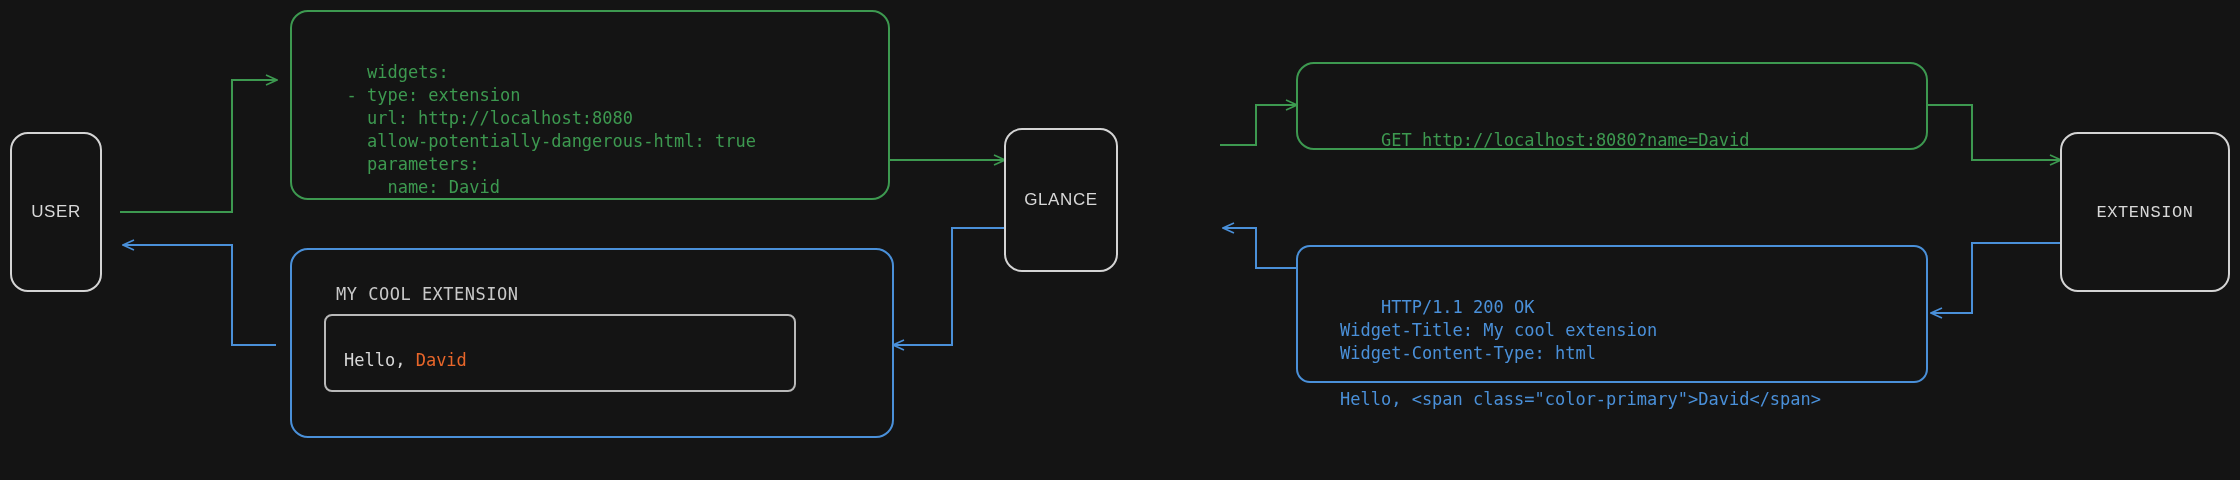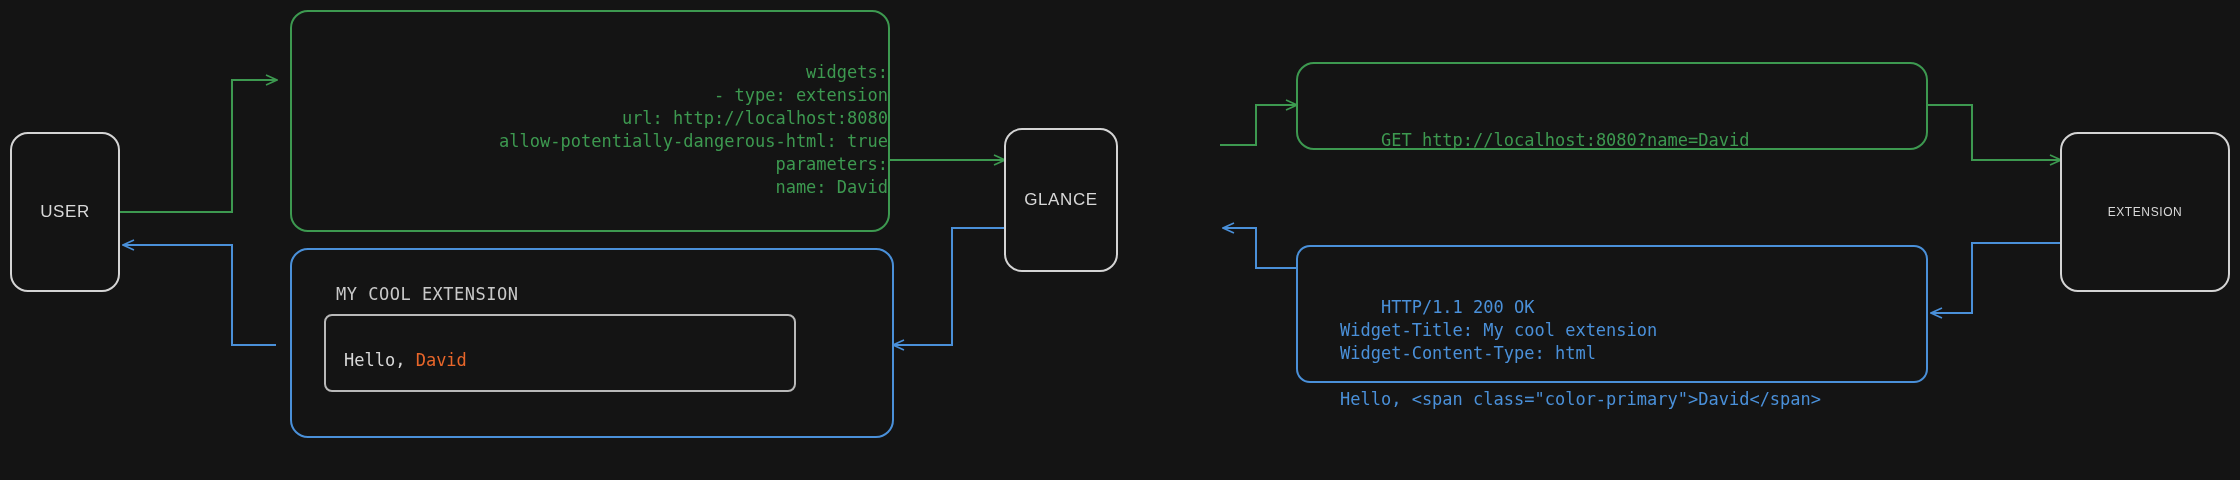--- a/index.html
+++ b/index.html
@@ -7,21 +7,21 @@
        font-family:"Liberation Sans",sans-serif;}
   #stage{position:relative;width:2240px;height:480px;background:#141414;}
 
   svg.wires{position:absolute;left:0;top:0;width:2240px;height:480px;
             pointer-events:none;}
 
   .node{position:absolute;box-sizing:border-box;border:2px solid #d4d4d4;
         border-radius:18px;background:#141414;display:flex;
         align-items:center;justify-content:center;color:#d8d8d8;}
   .node .lbl{font-size:17px;letter-spacing:.6px;}
-  .node.mono .lbl{font-family:Liberation Sans, sans-serif;font-size:12px;}
+  .node.mono .lbl{font-family:Liberation Mono, monospace;font-size:17px;}
 
   .codebox{position:absolute;box-sizing:border-box;border:2px solid;
            border-radius:18px;background:#141414;
            font-family:"DejaVu Sans Mono",monospace;
            font-size:17px;line-height:23px;white-space:pre;}
   .codebox.green{border-color:#3d9950;color:#3d9950;}
   .codebox.blue{border-color:#4a90d9;color:#4a90d9;border-radius:14px;}
 
   .widgetbox{position:absolute;box-sizing:border-box;border:2px solid #4a90d9;
              border-radius:18px;background:#141414;}
@@ -60,34 +60,34 @@
 
     <path d="M2060,243 L1972,243 L1972,313 L1932,313" fill="none" stroke="#4a90d9" stroke-width="2" marker-end="url(#ab)"></path>
 
     <path d="M1296,268 L1256,268 L1256,228 L1224,228" fill="none" stroke="#4a90d9" stroke-width="2" marker-end="url(#ab)"></path>
 
     <path d="M1004,228 L952,228 L952,345 L894,345" fill="none" stroke="#4a90d9" stroke-width="2" marker-end="url(#ab)"></path>
 
     <path d="M276,345 L232,345 L232,245 L124,245" fill="none" stroke="#4a90d9" stroke-width="2" marker-end="url(#ab)"></path>
   </svg>
 
-  <div class="node" style="left:10px;top:132px;width:110px;height:160px;">
+  <div class="node" style="left:10px;top:132px;width:92px;height:160px;">
     <span class="lbl">USER</span>
   </div>
 
   <div class="node" style="left:1004px;top:108px;width:114px;height:144px;margin-top:20px;">
     <span class="lbl">GLANCE</span>
   </div>
 
   <div class="node mono" style="left:2060px;top:132px;width:170px;height:160px;">
     <span class="lbl">EXTENSION</span>
   </div>
 
-  <div class="codebox green" style="left:290px;top:10px;width:600px;height:222px;
-       padding:26px 0 0 20px;text-align:right;">
+  <div class="codebox green" style="left:290px;top:10px;width:600px;height:190px;
+       padding:26px 0 0 34px;">
     <span>widgets:
   - type: extension
     url: http://localhost:8080
     allow-potentially-dangerous-html: true
     parameters:
       name: David</span>
   </div>
 
   <div class="codebox green" style="left:1296px;top:62px;width:632px;height:88px;
        padding:42px 0 0 42px;">

